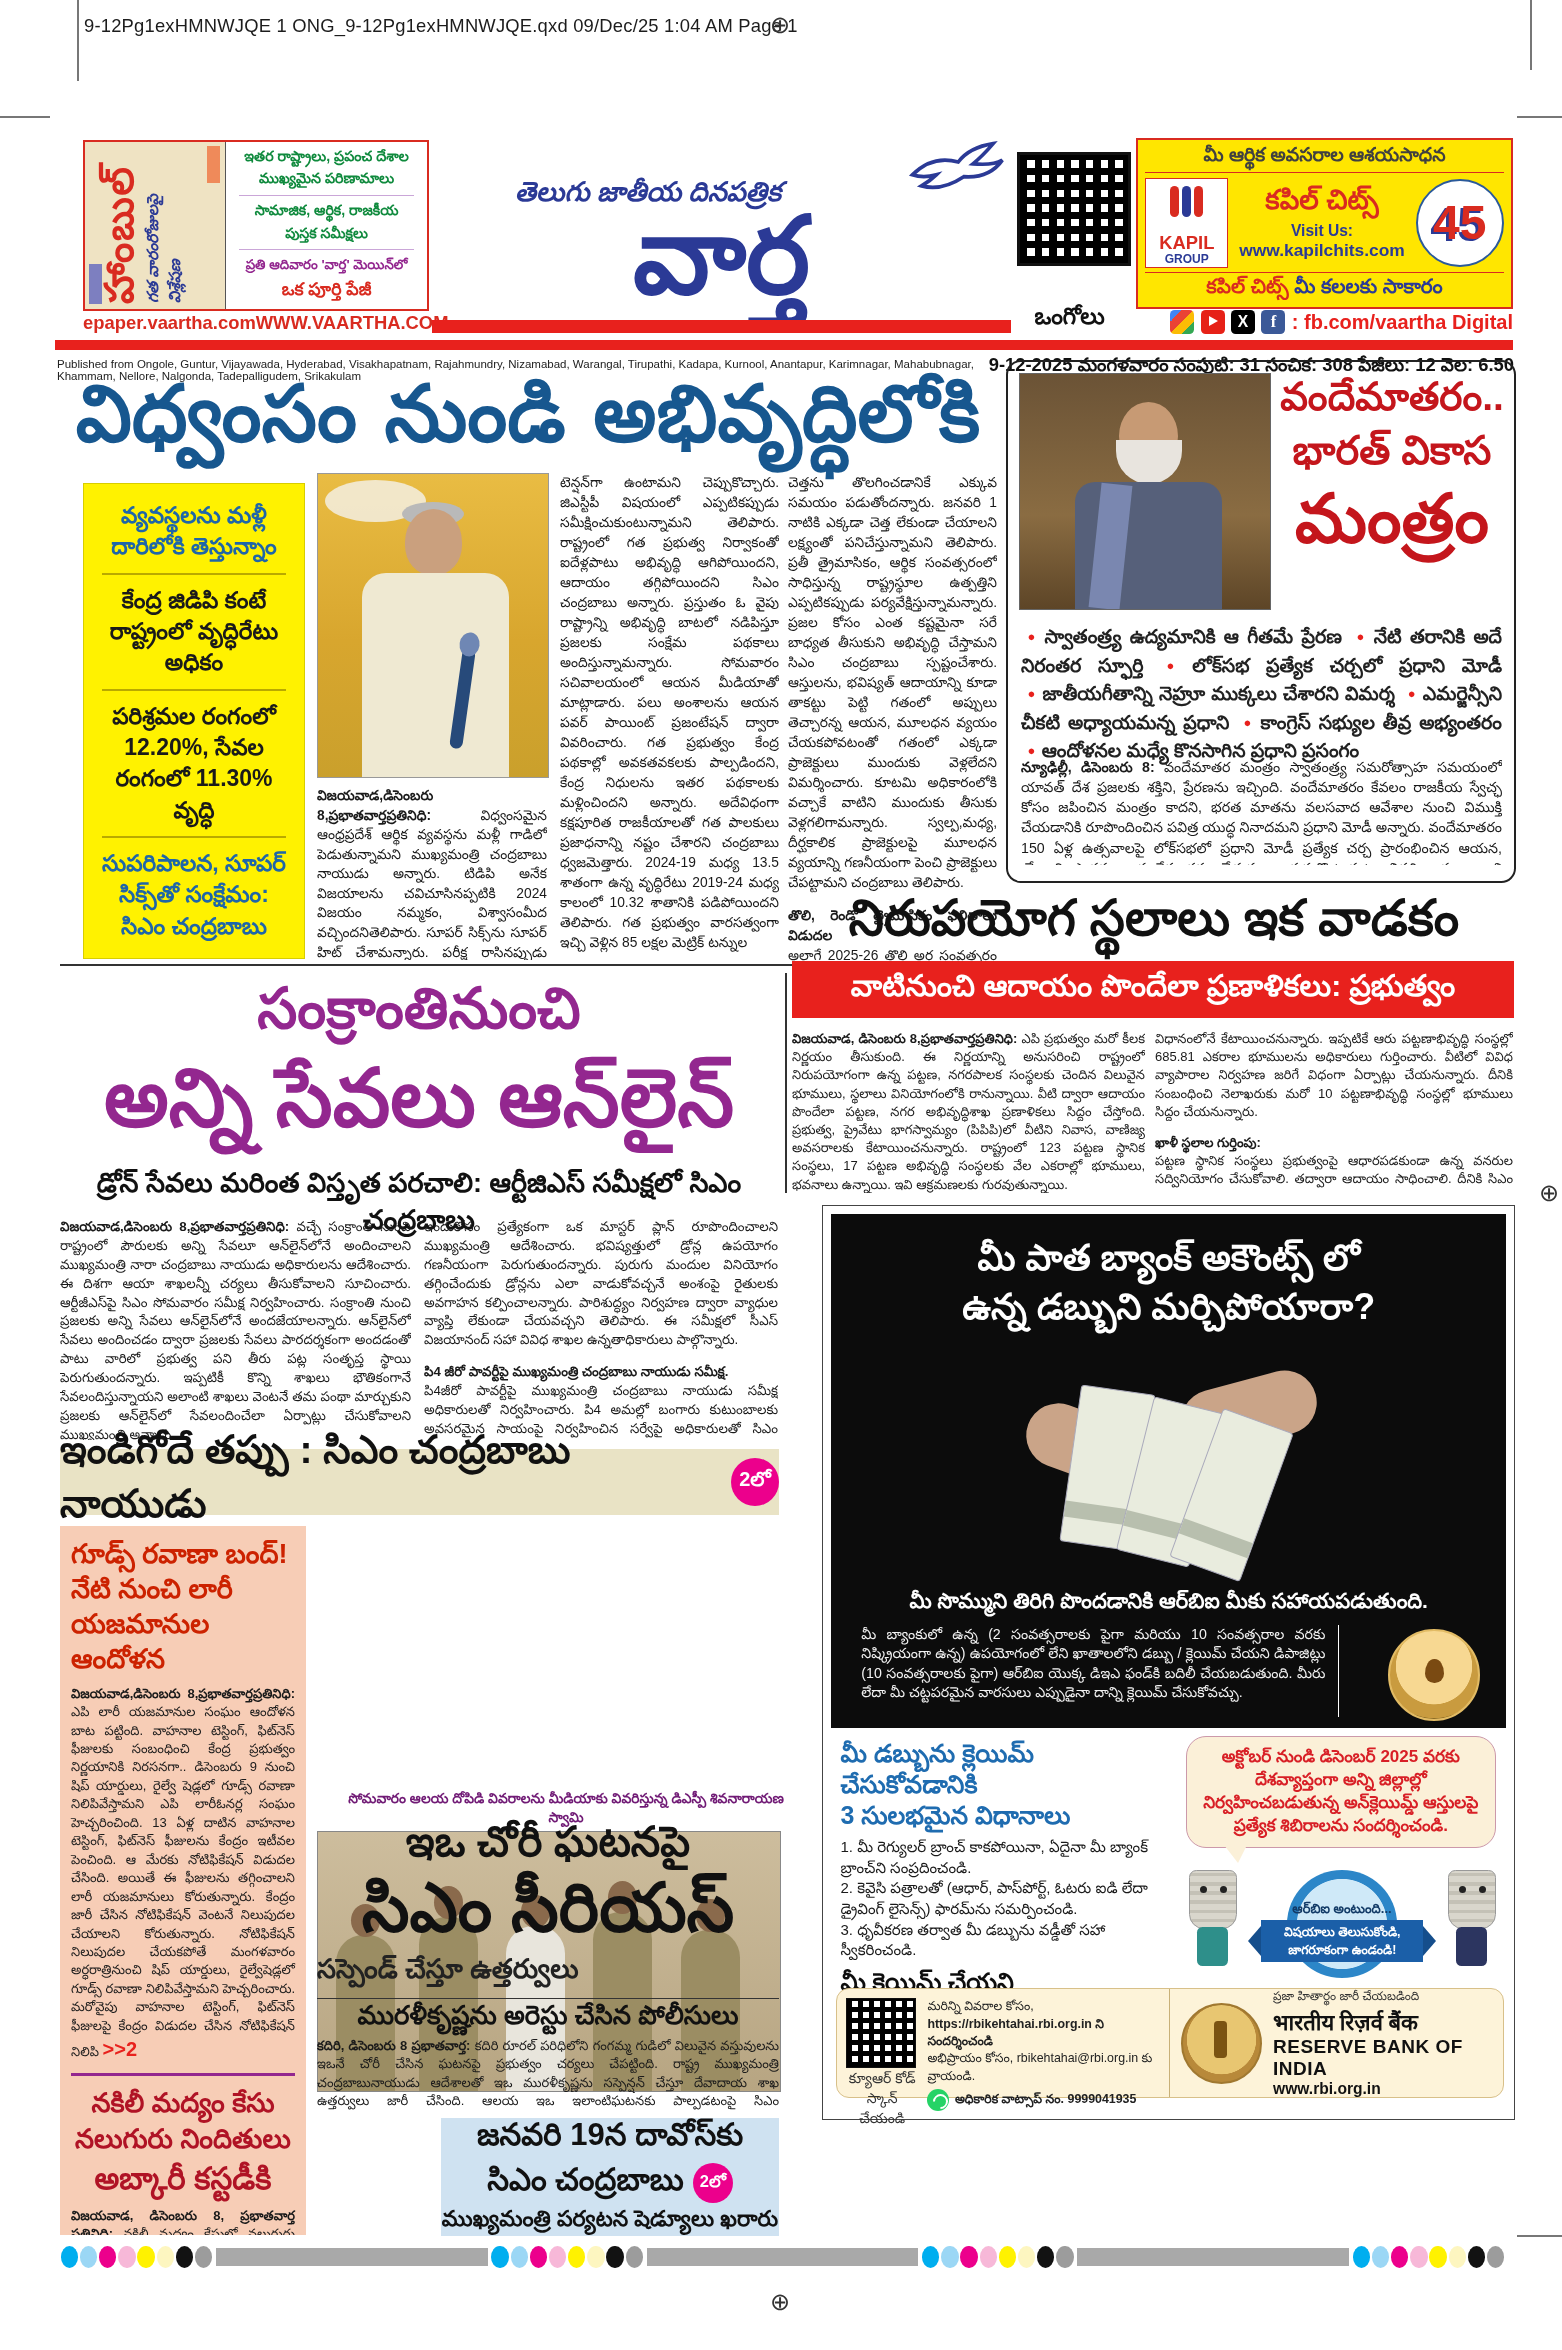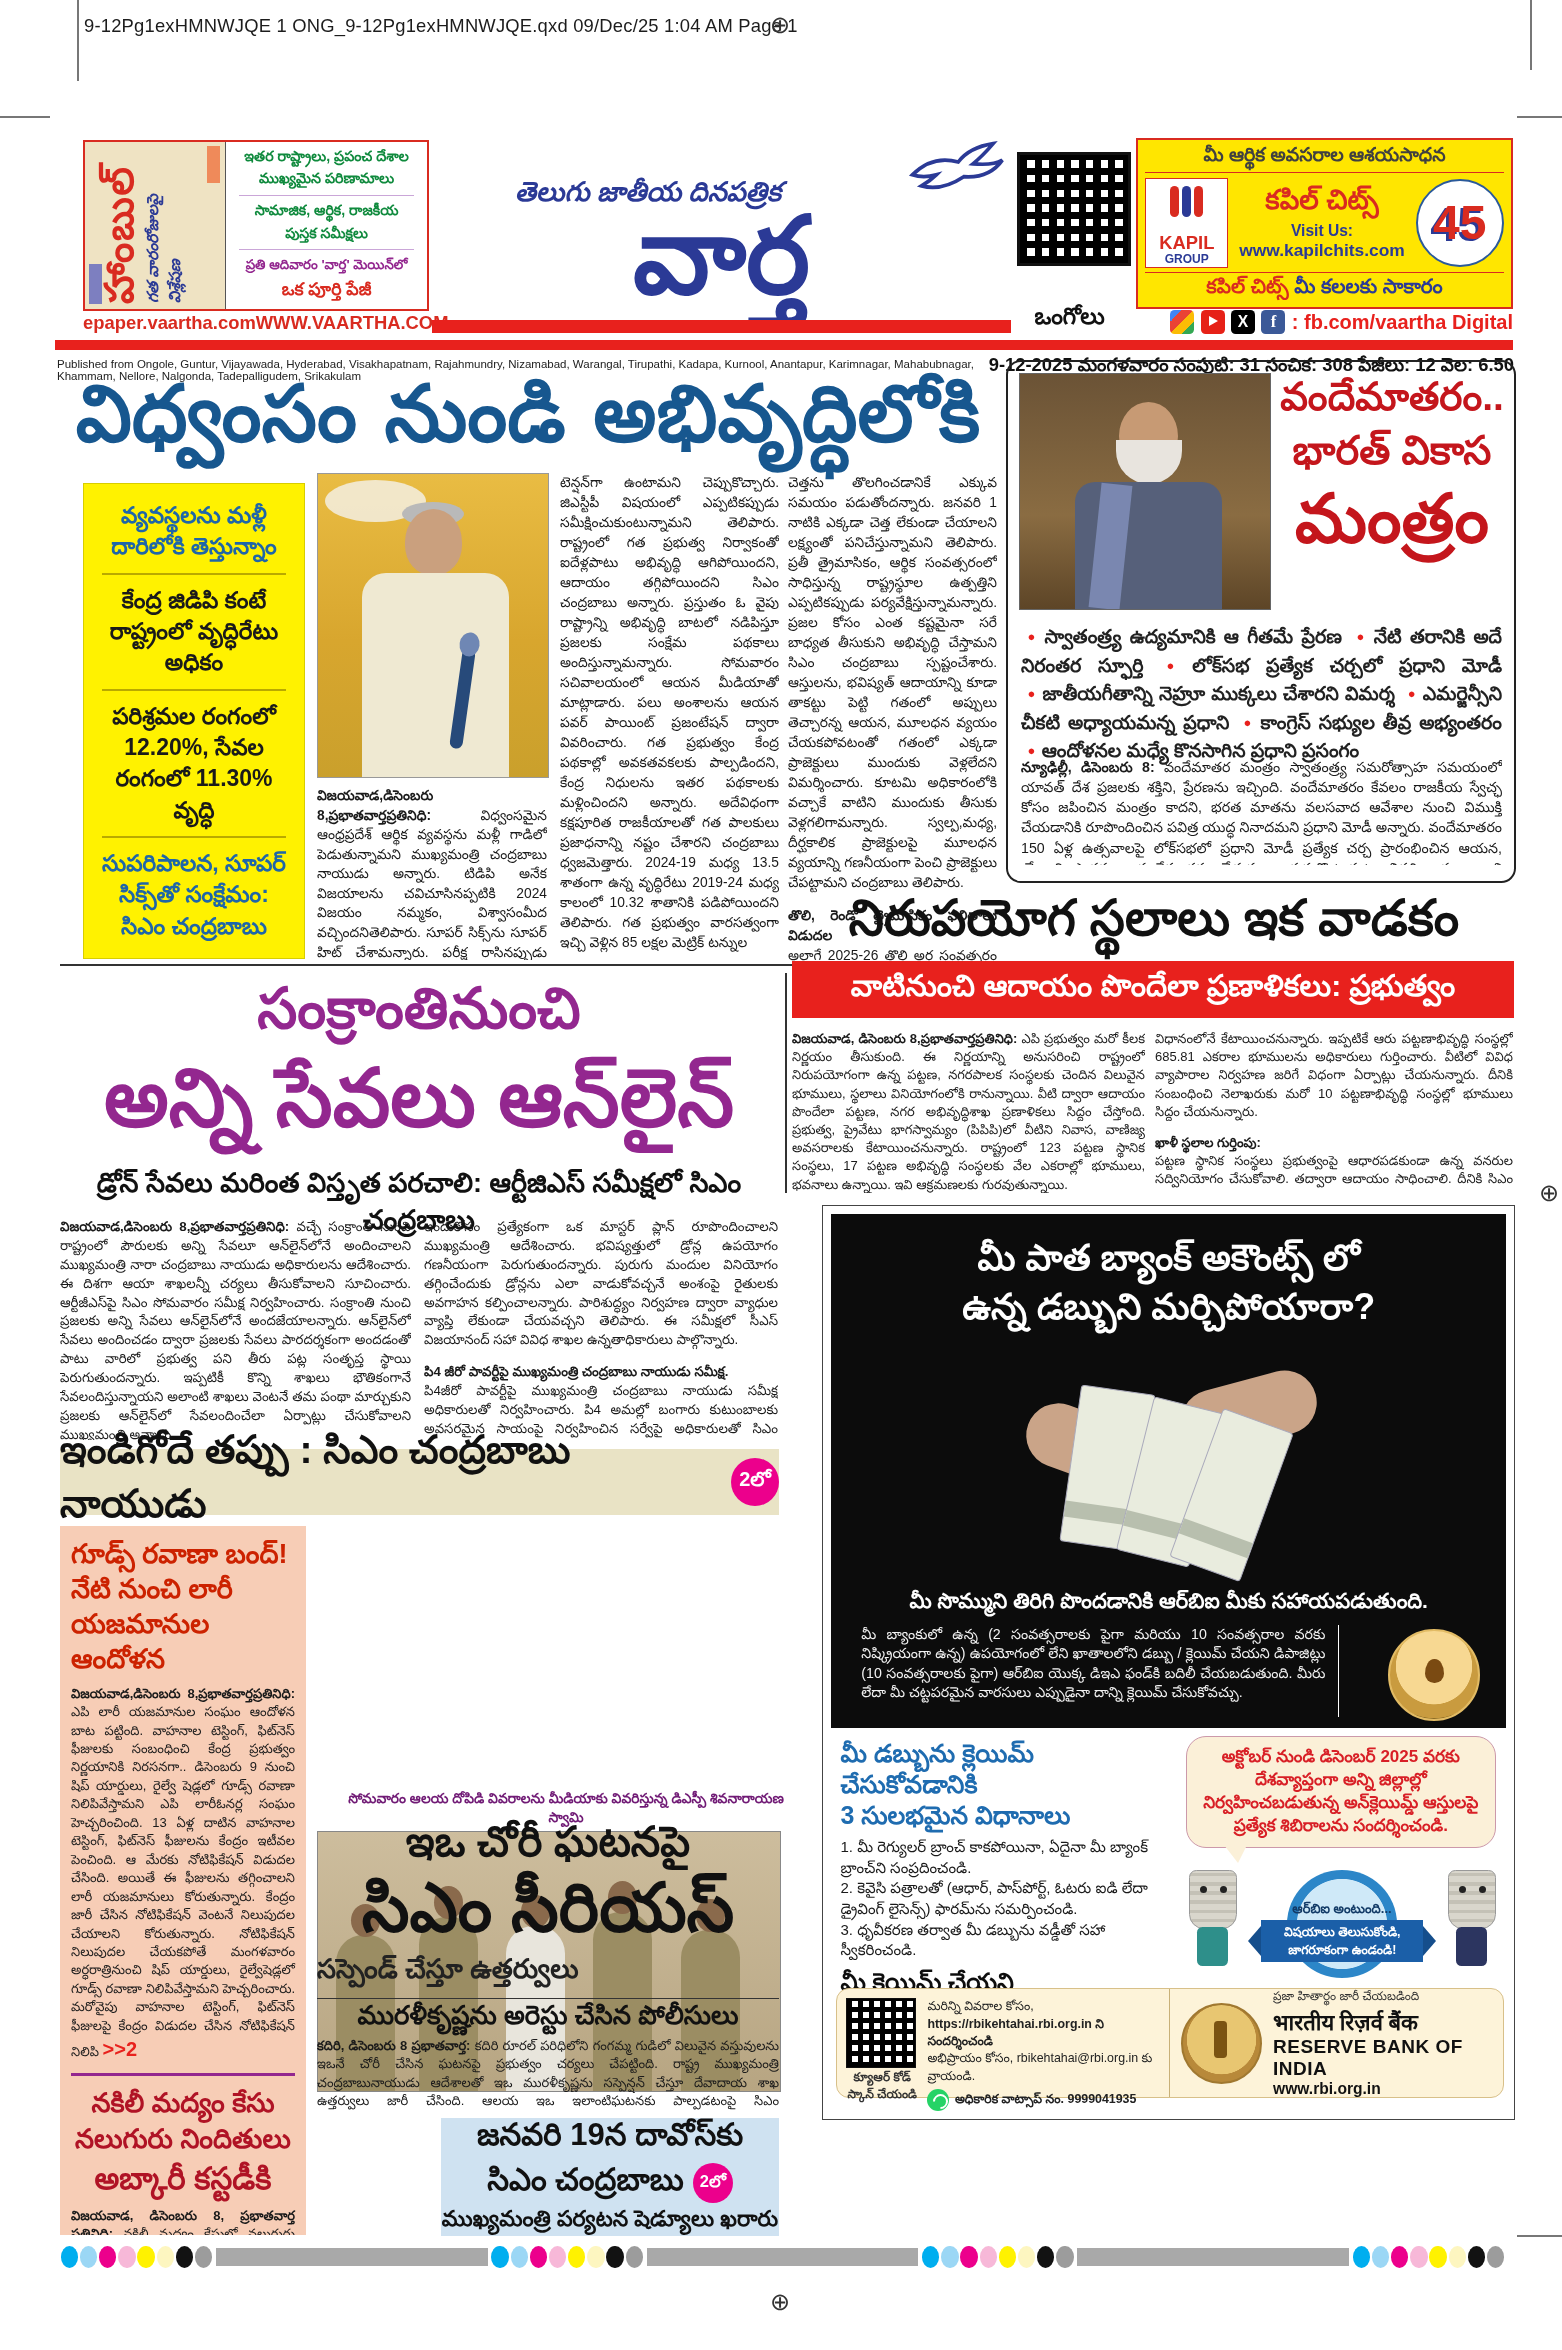--- a/index.html
+++ b/index.html
@@ -221,21 +221,21 @@
   .ribbon{position:absolute;left:0;top:50px;width:162px;height:42px;background:#1b5fa8;color:#fff;font-weight:bold;
           font-size:12.4px;text-align:center;line-height:1.5;padding-top:2.8px;box-sizing:border-box;}
   .ribbon:before{content:"";position:absolute;left:-13px;top:5.5px;border-top:15.6px solid transparent;border-bottom:15.6px solid transparent;border-right:13px solid #154e8c;}
   .ribbon:after{content:"";position:absolute;right:-13px;top:5.5px;border-top:15.6px solid transparent;border-bottom:15.6px solid transparent;border-left:13px solid #154e8c;}
 
   .rbi-contact{position:absolute;left:13px;top:782px;width:666px;height:108px;background:#fdf3d9;border:1.8px solid #d8c089;border-radius:13px;display:flex;}
   .rc-left{width:50%;border-right:1.8px solid #c8b078;display:flex;gap:9.2px;padding:9.2px;box-sizing:border-box;}
   .rqr{width:68px;height:68px;background:
         repeating-linear-gradient(0deg,#000 0 5.5px,transparent 5.5px 11px),
         repeating-linear-gradient(90deg,#000 0 5.5px,#fff 5.5px 11px);border:1.8px solid #111;flex:0 0 auto;}
-  .rqr-cap{font-size:12px;color:#333;margin-top:1.8px;width:72px;text-align:center;font-weight:bold;}
+  .rqr-cap{font-size:14px;color:#333;margin-top:1.8px;width:72px;text-align:center;}
   .rc-ltext{font-size:12.4px;line-height:1.4;color:#222;}
   .wa-row{display:flex;align-items:center;gap:5.5px;margin-top:3.7px;}
   .wa-icon{width:22px;height:22px;border-radius:50%;background:#25d366;position:relative;flex:0 0 auto;}
   .wa-icon:after{content:"";position:absolute;left:5.5px;top:5.5px;width:11px;height:11px;border:2.3px solid #fff;border-radius:50%;border-bottom-color:transparent;transform:rotate(45deg);}
   .rc-right{width:50%;display:flex;align-items:center;gap:11px;padding:9.2px 11px;box-sizing:border-box;}
   .rbi-seal{width:77px;height:77px;border-radius:50%;flex:0 0 auto;
             background:radial-gradient(circle at 50% 45%,#e8c671 0 60%,#b8893a 61% 80%,#8a6120 81%);
             border:2.8px solid #a07830;position:relative;}
   .rbi-seal:after{content:"";position:absolute;left:31px;top:16.5px;width:13px;height:37px;background:#7a5312;border-radius:3.7px;}
   .rc-rtext .l1{font-size:12px;color:#333;}

